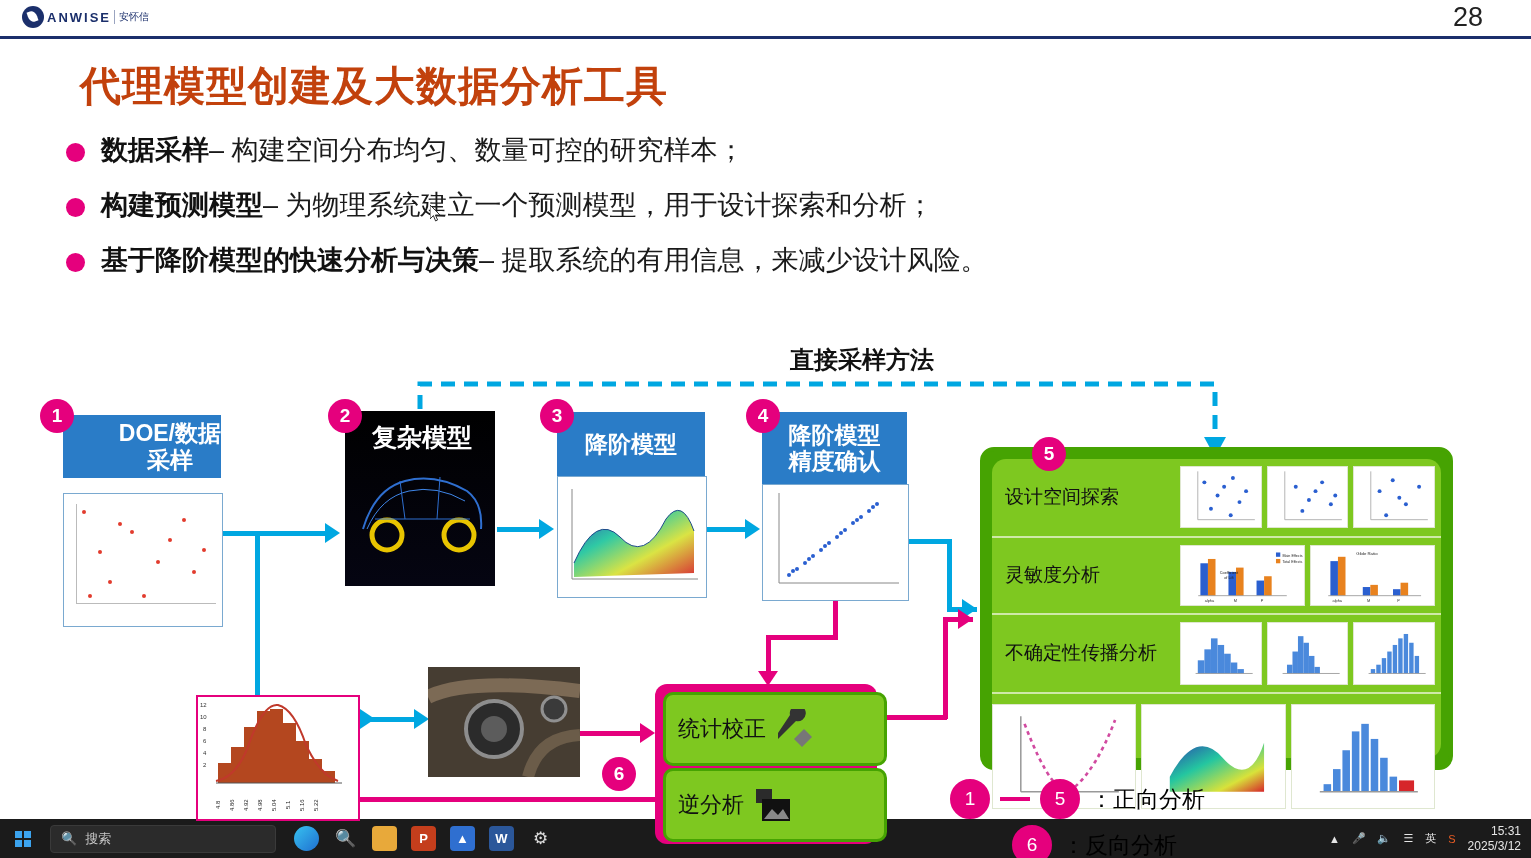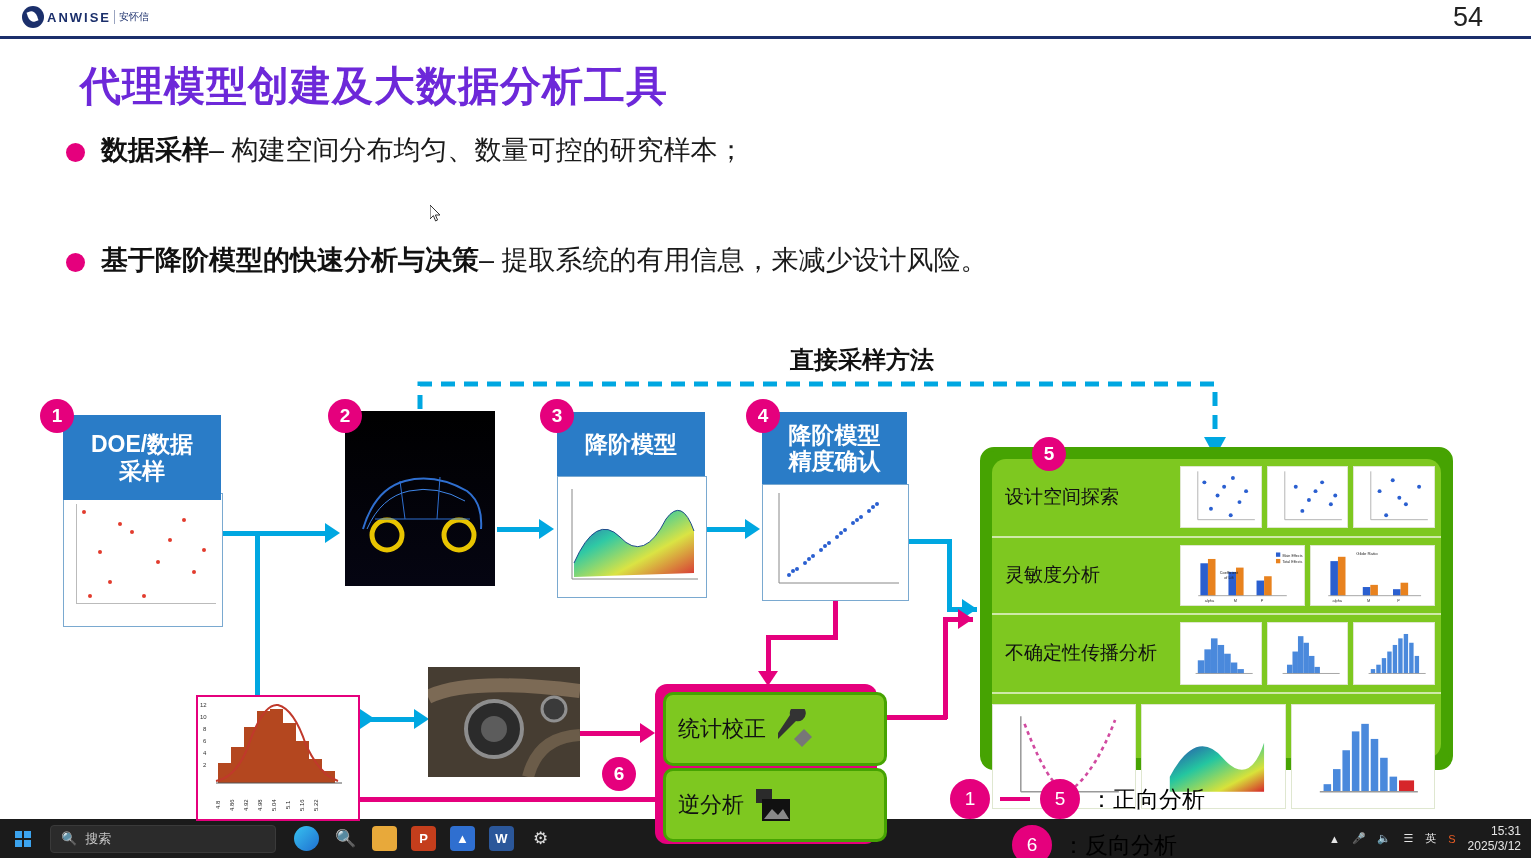--- a/index.html
+++ b/index.html
@@ -11,21 +11,21 @@
   
   #topbar{position:absolute;left:0;top:0;width:1531px;height:36px;background:#ffffff;border-bottom:3px solid #1b2f6b;}
   #logo{position:absolute;left:22px;top:6px;display:flex;align-items:center;gap:3px;}
   .logo-mark{width:22px;height:22px;border-radius:50%;background:#1b2f6b;position:relative;}
   .logo-mark:after{content:"";position:absolute;left:6px;top:5px;width:9px;height:11px;background:#fff;border-radius:0 60% 0 60%;transform:rotate(-18deg);}
   .logo-text{font-size:13px;letter-spacing:2px;color:#1b2f6b;font-weight:bold;}
   .logo-sub{font-size:10px;color:#1b2f6b;border-left:1px solid #9aa4c0;padding-left:4px;letter-spacing:0;}
   #pagenum{position:absolute;right:48px;top:2px;font-size:27px;color:#222;}
   
   #slide{position:absolute;left:0;top:39px;width:1531px;height:780px;background:#fff;}
-  #title{position:absolute;left:80px;top:20px;font-size:41px;font-weight:bold;color:#6d28d9;letter-spacing:1px;}
+  #title{position:absolute;left:80px;top:20px;font-size:41px;font-weight:bold;color:#c2410c;letter-spacing:1px;}
   .bullet{position:absolute;left:66px;font-size:27px;color:#1a1a1a;display:flex;align-items:flex-start;gap:16px;}
   .dot{width:19px;height:19px;border-radius:50%;background:#e5007d;margin-top:11px;flex:none;}
   .b-strong{font-weight:bold;color:#111;}
   #b1{top:93px;}#b2{top:148px;}#b3{top:203px;}
   
   #diagram{position:absolute;left:0;top:260px;width:1531px;height:520px;}
   .badge{position:absolute;width:34px;height:34px;border-radius:50%;background:#e5007d;color:#fff;font-size:19px;
          display:flex;align-items:center;justify-content:center;font-weight:bold;z-index:6;}
   .bluebox{position:absolute;background:#2a7cc7;color:#fff;display:flex;align-items:center;justify-content:center;
            text-align:center;font-size:23px;font-weight:bold;line-height:1.15;z-index:4;}
@@ -80,46 +80,50 @@
 </style>
 </head>
 <body>
 
 <div id="topbar">
   <div id="logo">
     <div class="logo-mark"></div>
     <span class="logo-text">ANWISE</span>
     <span class="logo-sub">安怀信</span>
   </div>
-  <div id="pagenum">54</div>
+  <div id="pagenum">28</div>
 </div>
 
 <div id="slide">
 
   <div id="title">代理模型创建及大数据分析工具</div>
 
   <div class="bullet" id="b1">
     <span class="dot"></span>
     <span><span class="b-strong">数据采样</span><span>– 构建空间分布均匀、数量可控的研究样本；</span></span>
+  </div>
+  <div class="bullet" id="b2">
+    <span class="dot"></span>
+    <span><span class="b-strong">构建预测模型</span><span>– 为物理系统建立一个预测模型，用于设计探索和分析；</span></span>
   </div>
   <div class="bullet" id="b3">
     <span class="dot"></span>
     <span><span class="b-strong">基于降阶模型的快速分析与决策</span><span>– 提取系统的有用信息，来减少设计风险。</span></span>
   </div>
 
   <div id="diagram">
 
     <div id="dashed-label">直接采样方法</div>
     <svg width="1531" height="520" style="position:absolute;left:0;top:0;z-index:1;">
       <polyline points="420,110 420,85 1215,85 1215,140" fill="none" stroke="#00a7e1" stroke-width="5" stroke-dasharray="14,9"></polyline>
       <polygon points="1215,158 1204,138 1226,138" fill="#00a7e1"></polygon>
     </svg>
 
     <div class="badge" style="left:40px;top:100px;">1</div>
-    <div class="bluebox" style="left:63px;top:116px;width:158px;height:85px;">
+    <div class="bluebox" style="left:63px;top:116px;width:158px;height:63px;justify-content:flex-end;">
       <span><span>DOE/数据</span><br><span>采样</span></span>
     </div>
     <div class="panel" style="left:63px;top:194px;width:158px;height:132px;">
       <div class="scatter">
         <div class="pt" style="left:18px;top:16px;"></div>
           <div class="pt" style="left:44px;top:86px;"></div>
         <div class="pt" style="left:66px;top:36px;"></div>
           <div class="pt" style="left:92px;top:66px;"></div>
         <div class="pt" style="left:118px;top:24px;"></div>
           <div class="pt" style="left:34px;top:56px;"></div>
@@ -144,20 +148,21 @@
     <div class="imgbox" style="left:345px;top:112px;width:150px;height:175px;background:linear-gradient(#000,#050512);">
       <svg width="150" height="175" viewBox="0 0 150 175">
         <path d="M18 118 Q30 78 60 70 Q90 62 122 80 Q138 92 136 118" fill="none" stroke="#2f6fd0" stroke-width="2"></path>
         <path d="M22 118 Q36 86 64 80 Q92 74 120 90" fill="none" stroke="#3f86e8" stroke-width="1"></path>
         <circle cx="42" cy="124" r="15" fill="none" stroke="#e8c400" stroke-width="5"></circle>
         <circle cx="114" cy="124" r="15" fill="none" stroke="#e8c400" stroke-width="5"></circle>
         <path d="M30 108 L125 108" stroke="#2f6fd0" stroke-width="1"></path>
         <path d="M55 70 L60 108 M95 66 L92 108" stroke="#2f6fd0" stroke-width="1"></path>
       </svg>
     </div>
+    <div class="bluebox" style="left:352px;top:118px;width:140px;height:40px;background:transparent;font-size:25px;">复杂模型</div>
 
     <div class="h-line" style="left:497px;top:228px;width:42px;"></div>
     <div class="tri-r" style="left:539px;top:220px;"></div>
 
     <div class="badge" style="left:540px;top:100px;">3</div>
     <div class="bluebox" style="left:557px;top:113px;width:148px;height:64px;">降阶模型</div>
     <div class="panel" style="left:557px;top:177px;width:148px;height:120px;">
       <svg width="146" height="118" viewBox="0 0 146 118">
         <defs>
           <linearGradient id="surfg" x1="0" y1="0" x2="1" y2="1">

